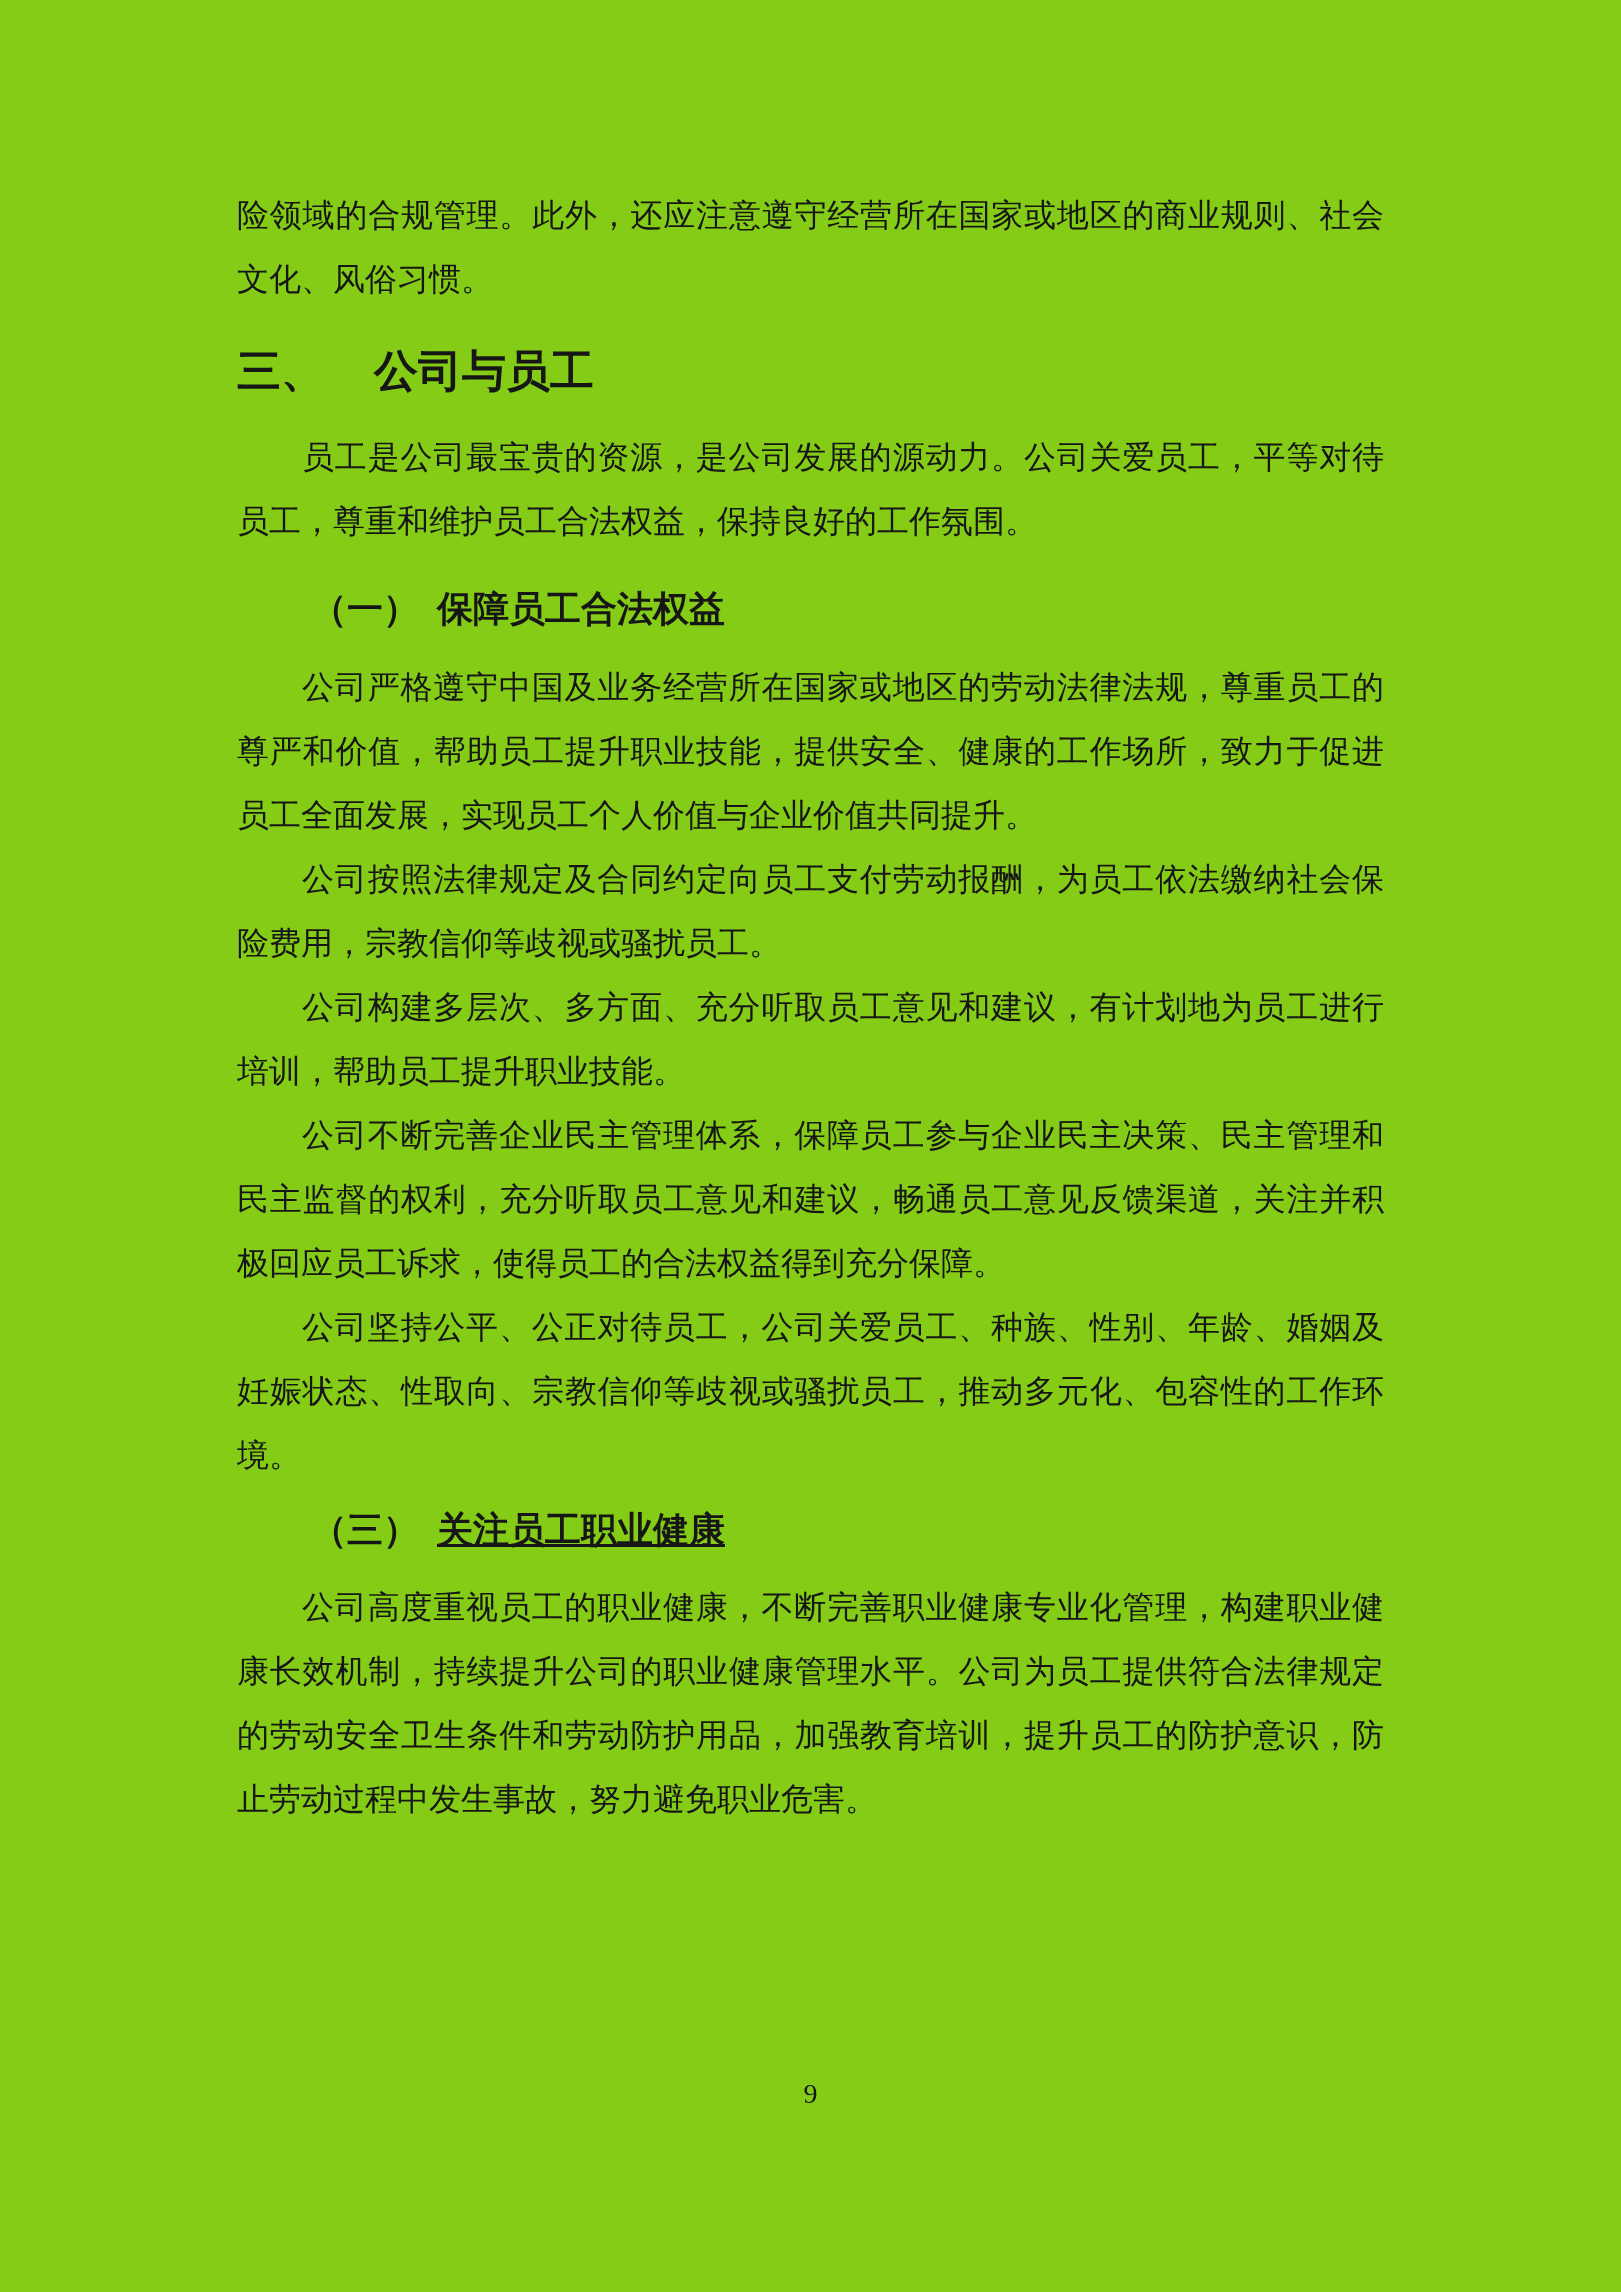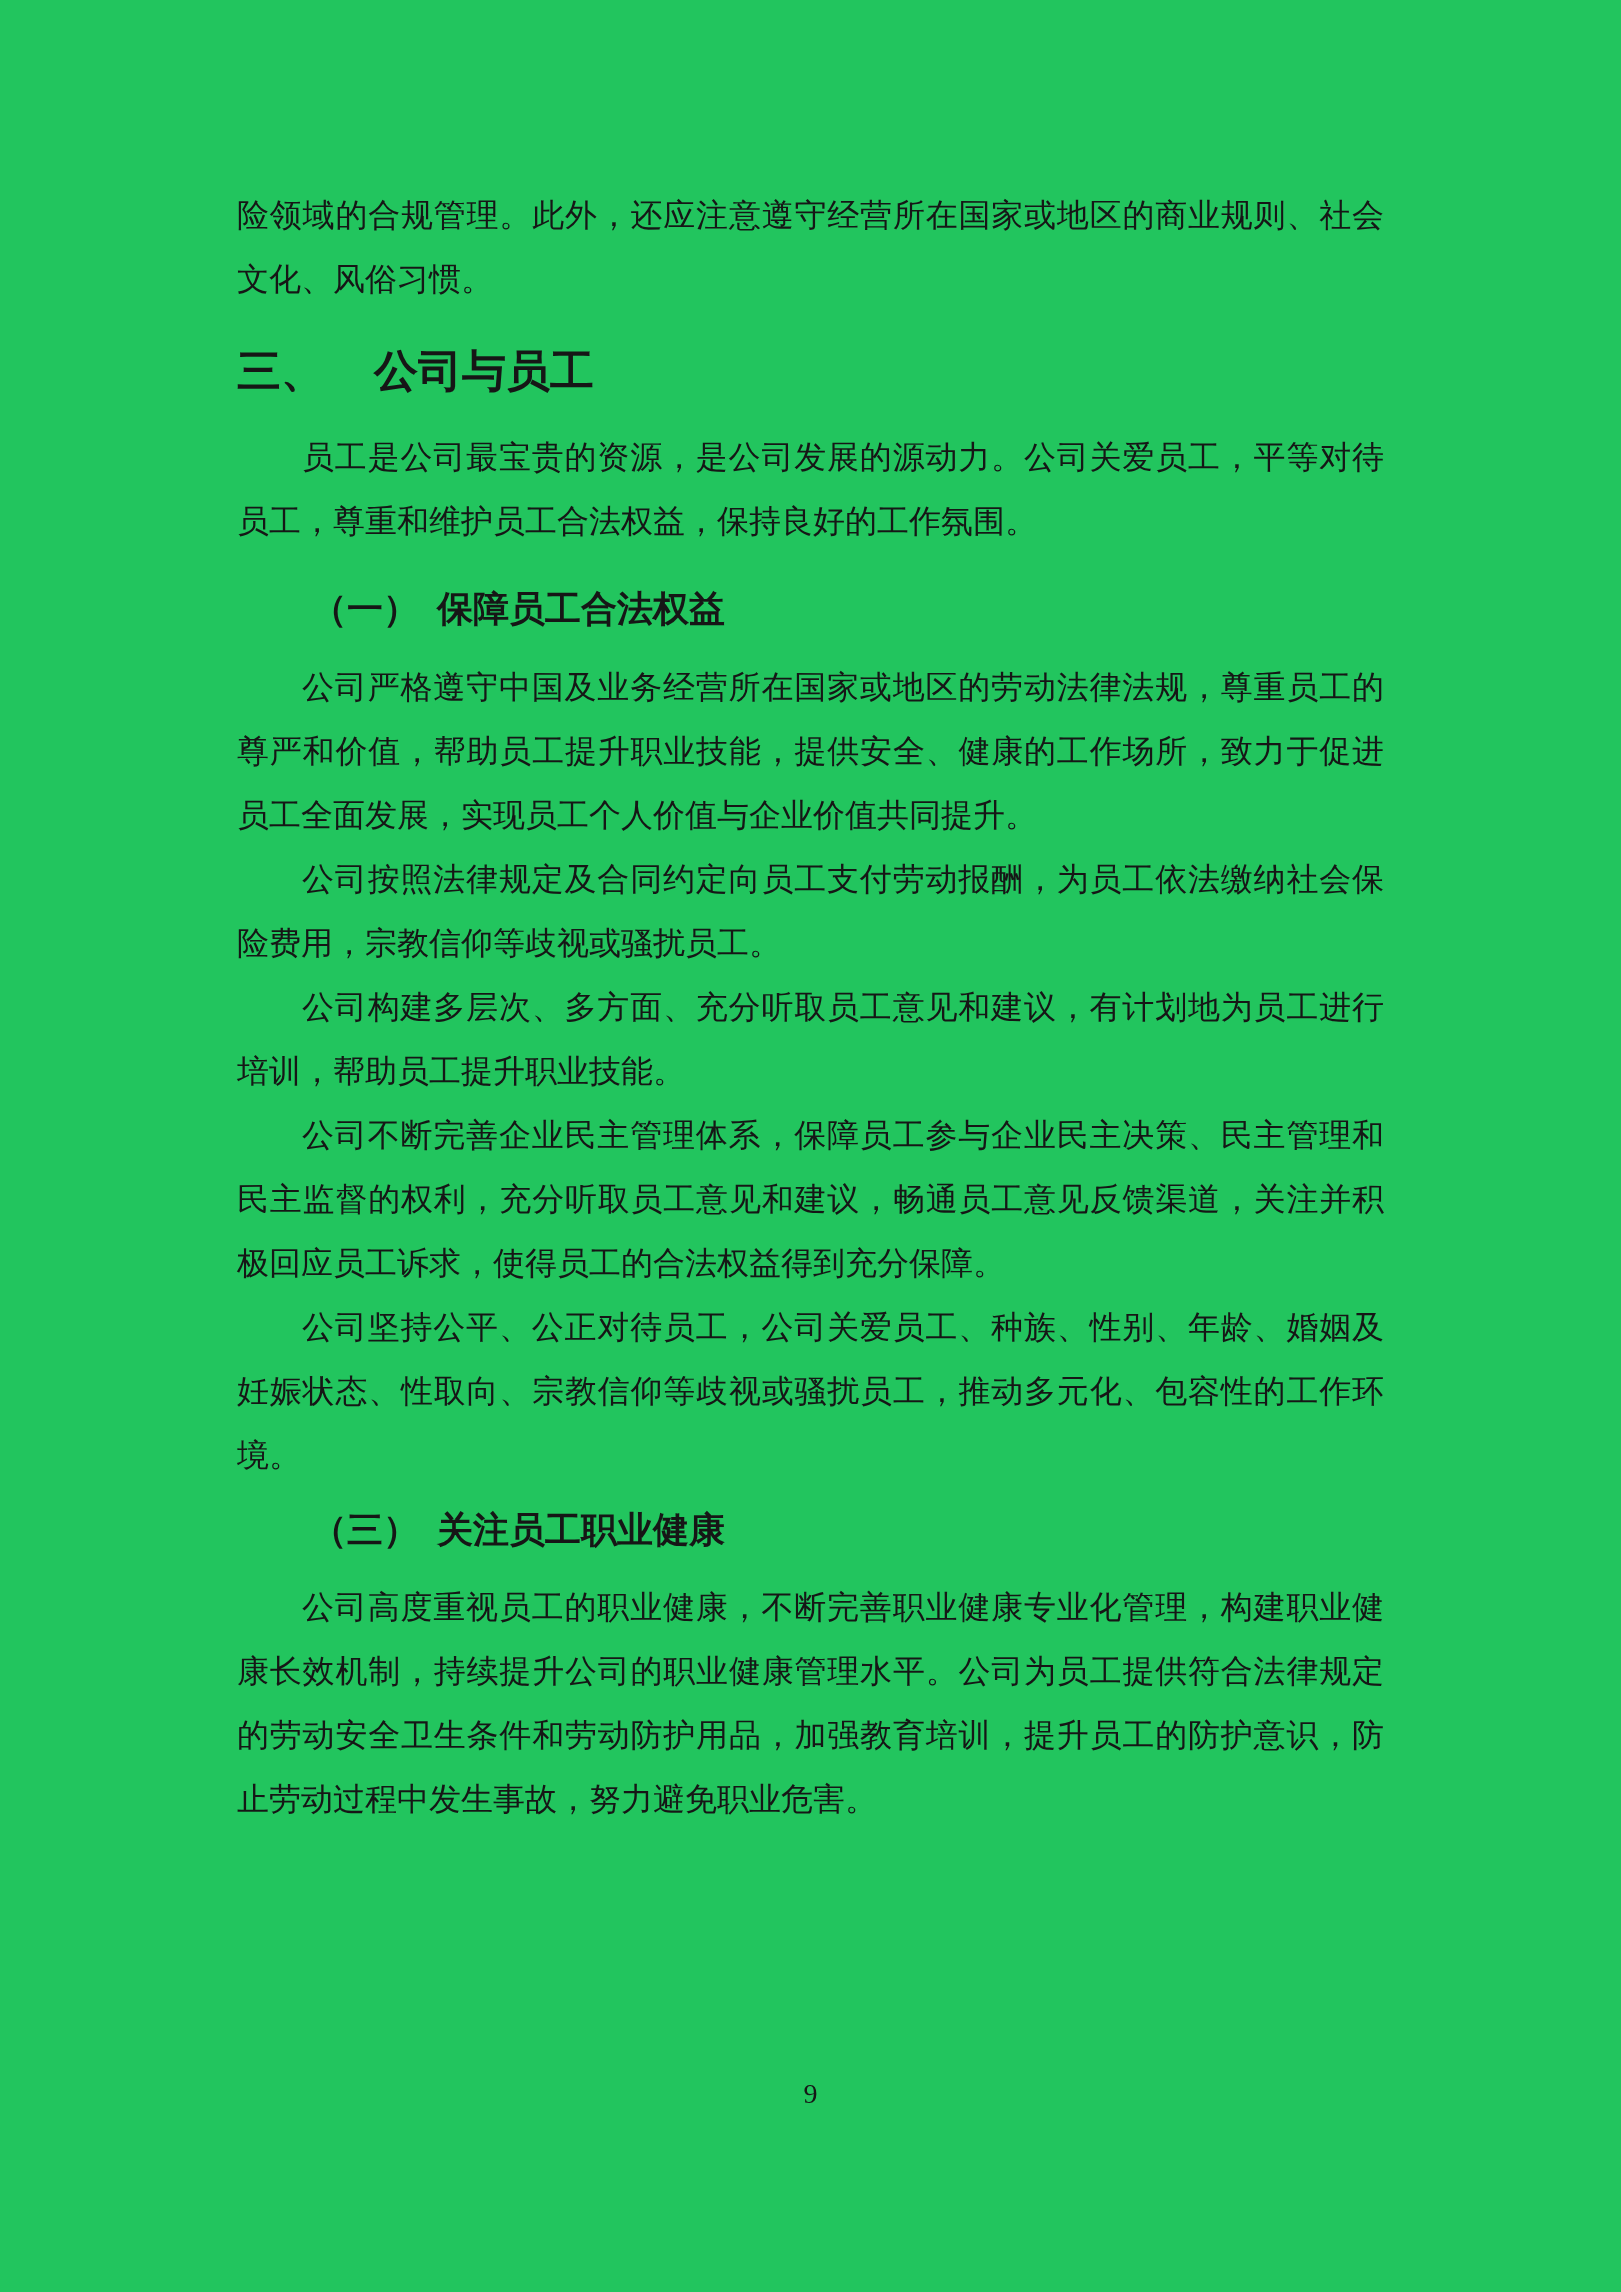--- a/index.html
+++ b/index.html
@@ -9,21 +9,21 @@
     height: 2293px;
     background: #ffffff;
     position: relative;
     overflow: hidden;
     font-family: "Liberation Serif", "DejaVu Serif", serif;
     color: #161616;
   }
   .sheet {
     position: absolute;
     inset: 0;
-    background: #22c55e;
+    background: #84cc16;
     padding-left: 40px;
   }
   .content {
     position: absolute;
     left: 237px;
     top: 183px;
     width: 1147px;
   }
   .par {
     font-size: 32px;
@@ -51,21 +51,21 @@
     font-weight: 700;
     margin: 0 0 13.7px 74px;
   }
   h3.section .h3-label {
     display: inline-block;
     width: 126px;
   }
   .mt-intro { margin-top: 20.6px; }
   h3.s1 { margin-top: 24.5px; margin-bottom: 13.7px; }
   h3.s2 { margin-top: 8.8px;  margin-bottom: 11.8px; }
-  h3.s3 { margin-top: 10.8px; margin-bottom: 13.7px; }
+  h3.s3 { margin-top: 10.8px; margin-bottom: 13.7px; text-decoration: underline; }
   .footer {
     position: absolute;
     left: 237px;
     top: 2062px;
     width: 1147px;
     text-align: center;
     font-size: 28px;
     line-height: 64px;
     color: #161616;
   }

